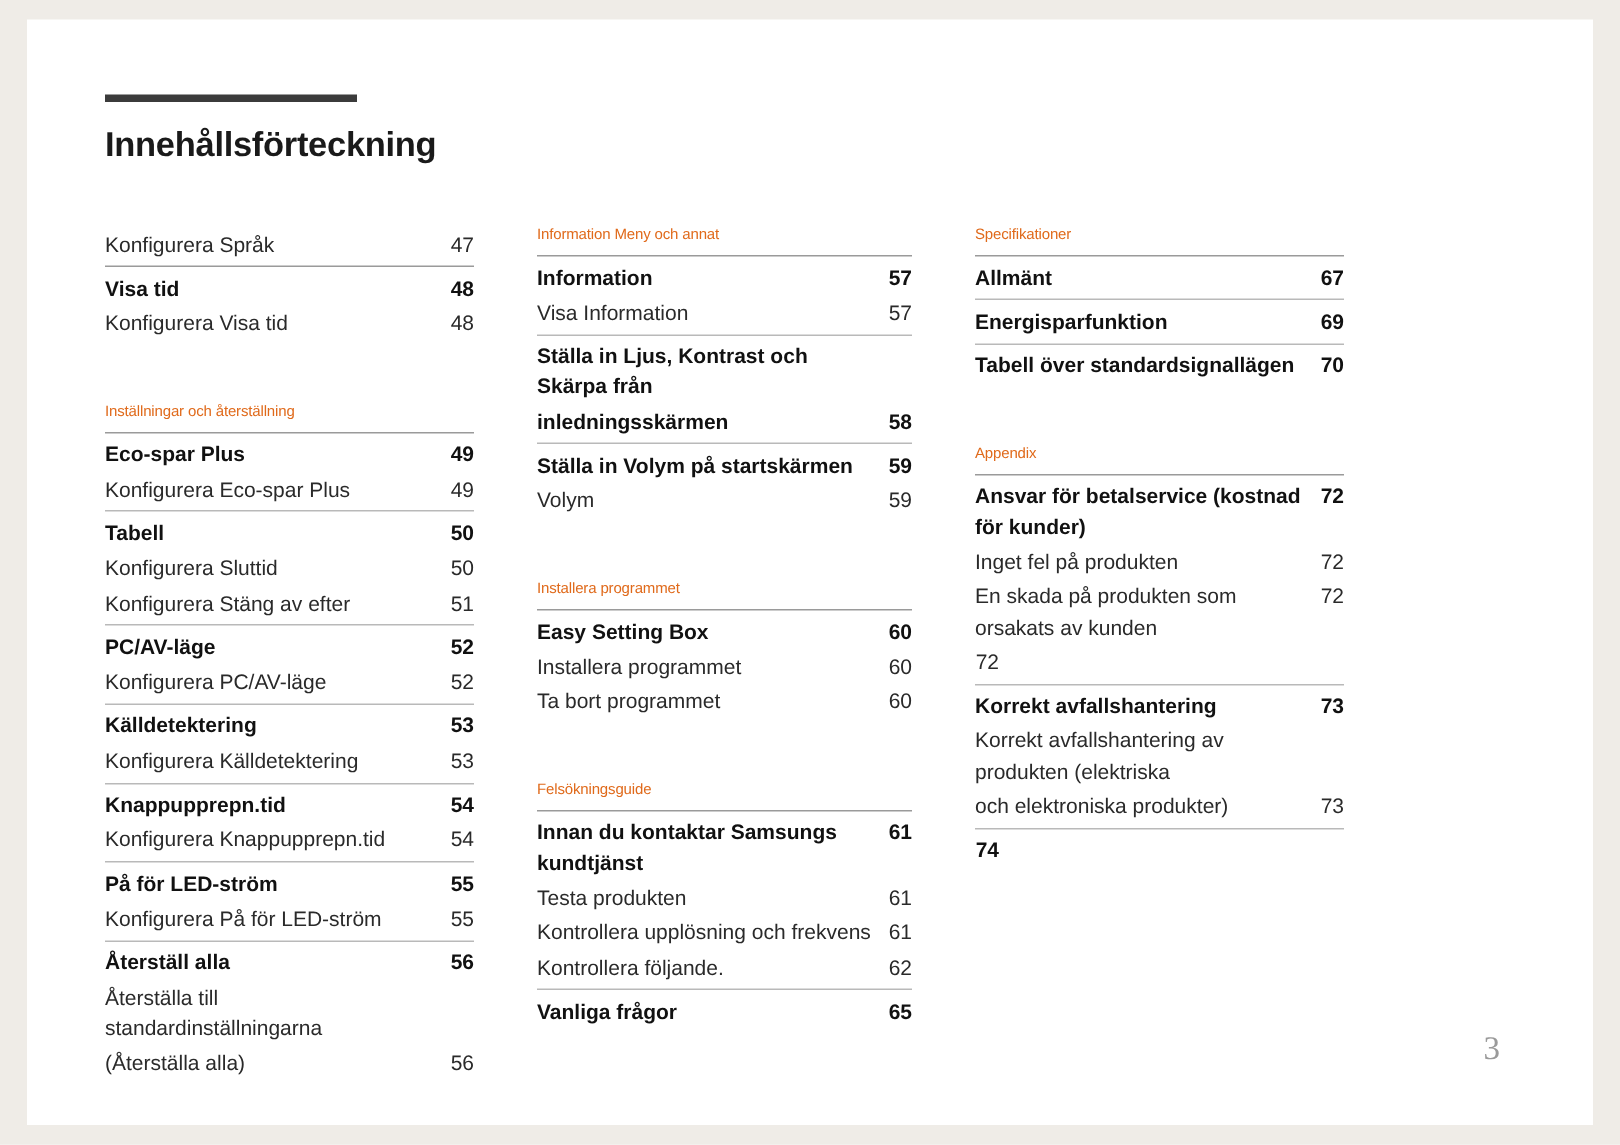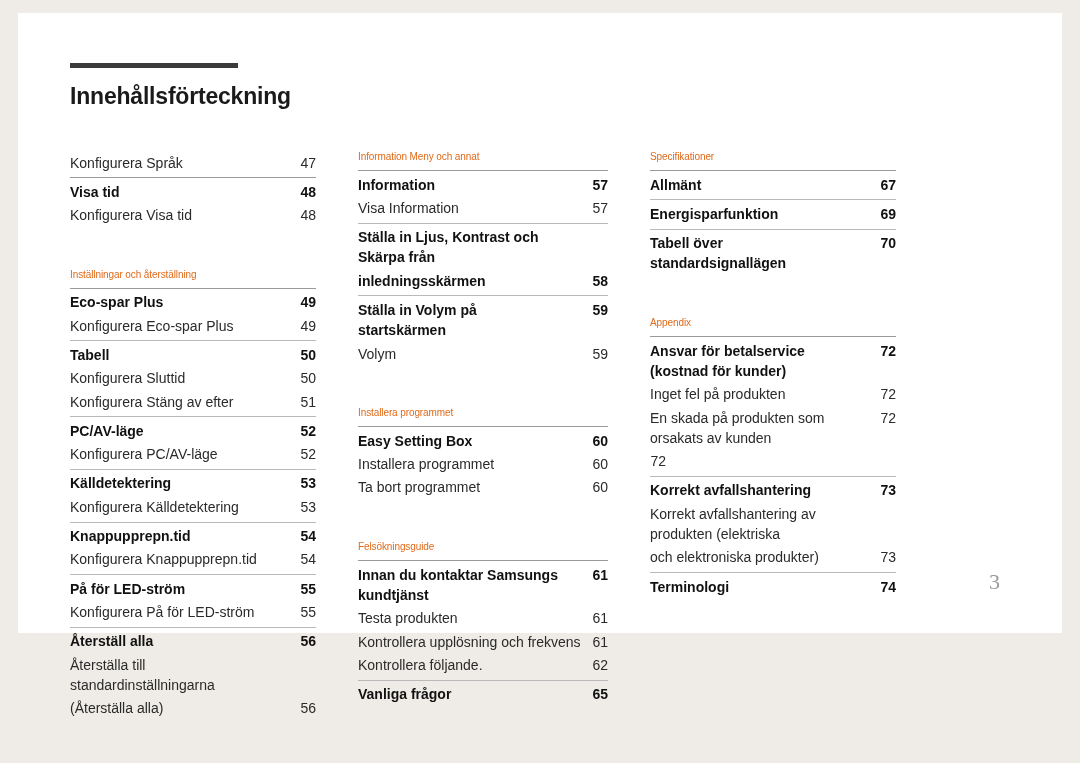--- a/index.html
+++ b/index.html
@@ -10,21 +10,21 @@
   body {
     width: 1080px;
     height: 763px;
     font-family: "Liberation Sans", sans-serif;
   }
   .page {
     position: absolute;
     left: 18px;
     top: 13px;
     width: 1044px;
-    height: 620px;
+    height: 737px;
     background: #ffffff;
   }
   .content {
     position: absolute;
     left: 34px;
     top: 50px;
     width: 976px;
     height: 660px;
   }
   
@@ -70,21 +70,21 @@
     display: flex;
     align-items: flex-start;
     justify-content: space-between;
     font-size: 14px;
     color: #2a2a2a;
     line-height: 1.45;
     padding: 1.5px 0;
   }
   .row .label { flex: 1 1 auto; padding-right: 8px; }
   .row .pg { flex: 0 0 auto; text-align: right; min-width: 16px; }
-  .row.bold { font-weight: bold; color: #111; gap: 20px; }
+  .row.bold { font-weight: bold; color: #111; }
   .rule {
     border-top: 1px solid #b9b9b9;
     height: 0;
     margin: 3px 0 2px 0;
   }
   .rule.top { border-top: 1px solid #9a9a9a; }
 
   .folio {
     position: absolute;
     right: 62px;
@@ -348,21 +348,20 @@
             <span class="label">Korrekt avfallshantering av produkten (elektriska</span>
             <span class="pg"></span>
           </div>
           <div class="row">
             <span class="label">och elektroniska produkter)</span>
             <span class="pg">73</span>
           </div>
           <div class="rule"></div>
 
           <div class="row bold">
-            <span class="label">Terminologi</span>
             <span class="pg">74</span>
           </div>
         </div>
       </div>
 
     </div>
   </div>
 
   <div class="folio">3</div>
 </div>

